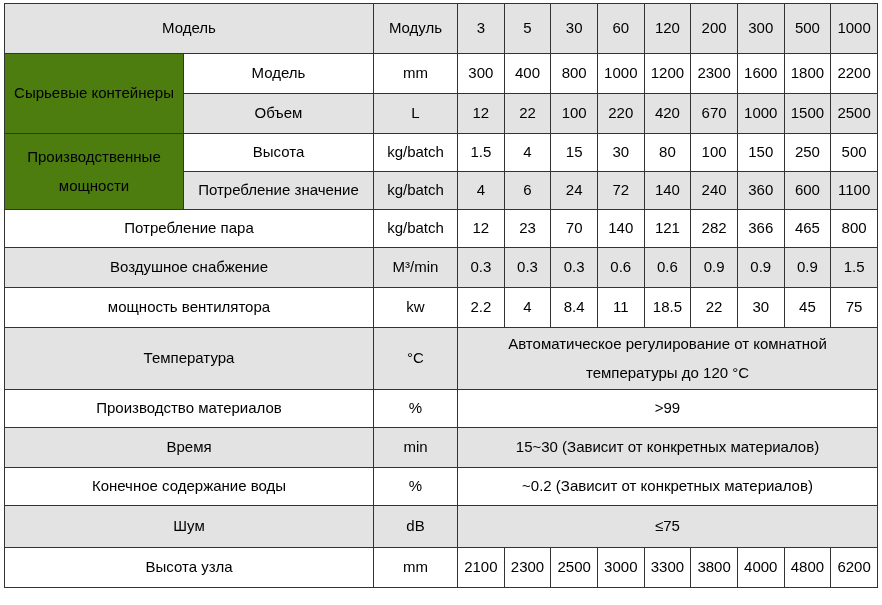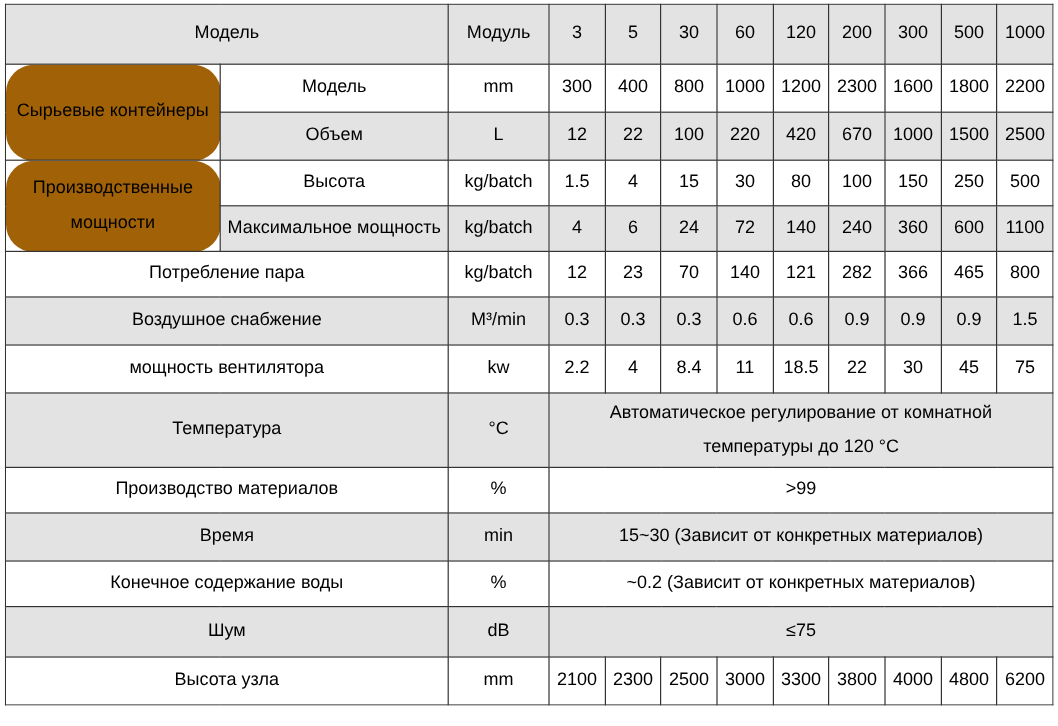--- a/index.html
+++ b/index.html
@@ -19,21 +19,21 @@
     text-align: center;
     vertical-align: middle;
     font-size: 15px;
     line-height: 1.9;
     padding: 2px 4px;
     overflow: hidden;
     background: #fff;
   }
   tr { height: 40px; }
   tr.shade td { background: #e3e3e3; }
-  td.keep-white { background: #a16207; border-radius: 23px; }
+  td.keep-white { background: #4d7c0f; }
   tr.r-header { height: 50px; }
   tr.r-sm { height: 38px; }
   tr.r-temp { height: 62px; }
   tr.r-noise { height: 42px; }
   td.wrap { white-space: pre-line; }
 </style>
 </head>
 <body>
 
 <table class="spec">
@@ -104,21 +104,21 @@
         <td>15</td>
         <td>30</td>
         <td>80</td>
         <td>100</td>
         <td>150</td>
         <td>250</td>
         <td>500</td>
       </tr>
 
     <tr class="shade r-sm">
-      <td>Максимальное мощность</td>
+      <td>Потребление значение</td>
       <td>kg/batch</td>
     <td>4</td>
         <td>6</td>
         <td>24</td>
         <td>72</td>
         <td>140</td>
         <td>240</td>
         <td>360</td>
         <td>600</td>
         <td>1100</td>

